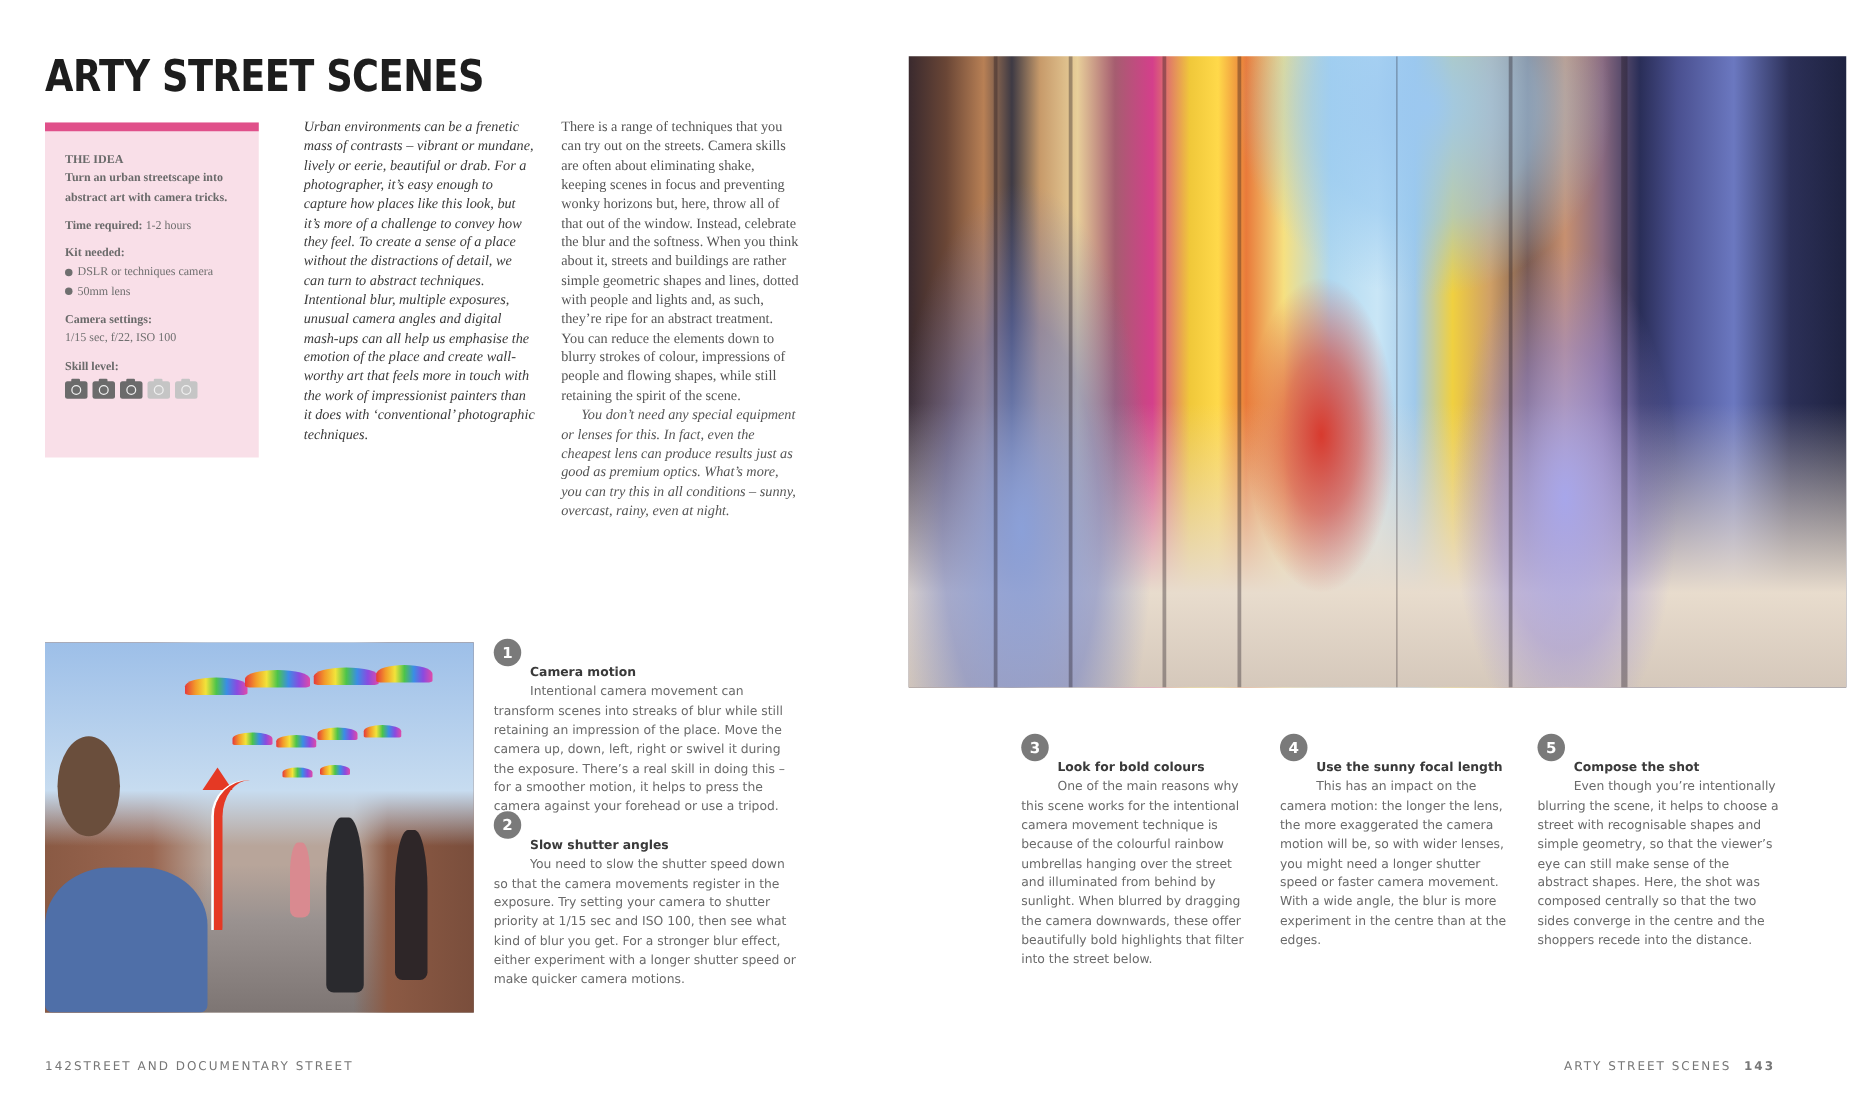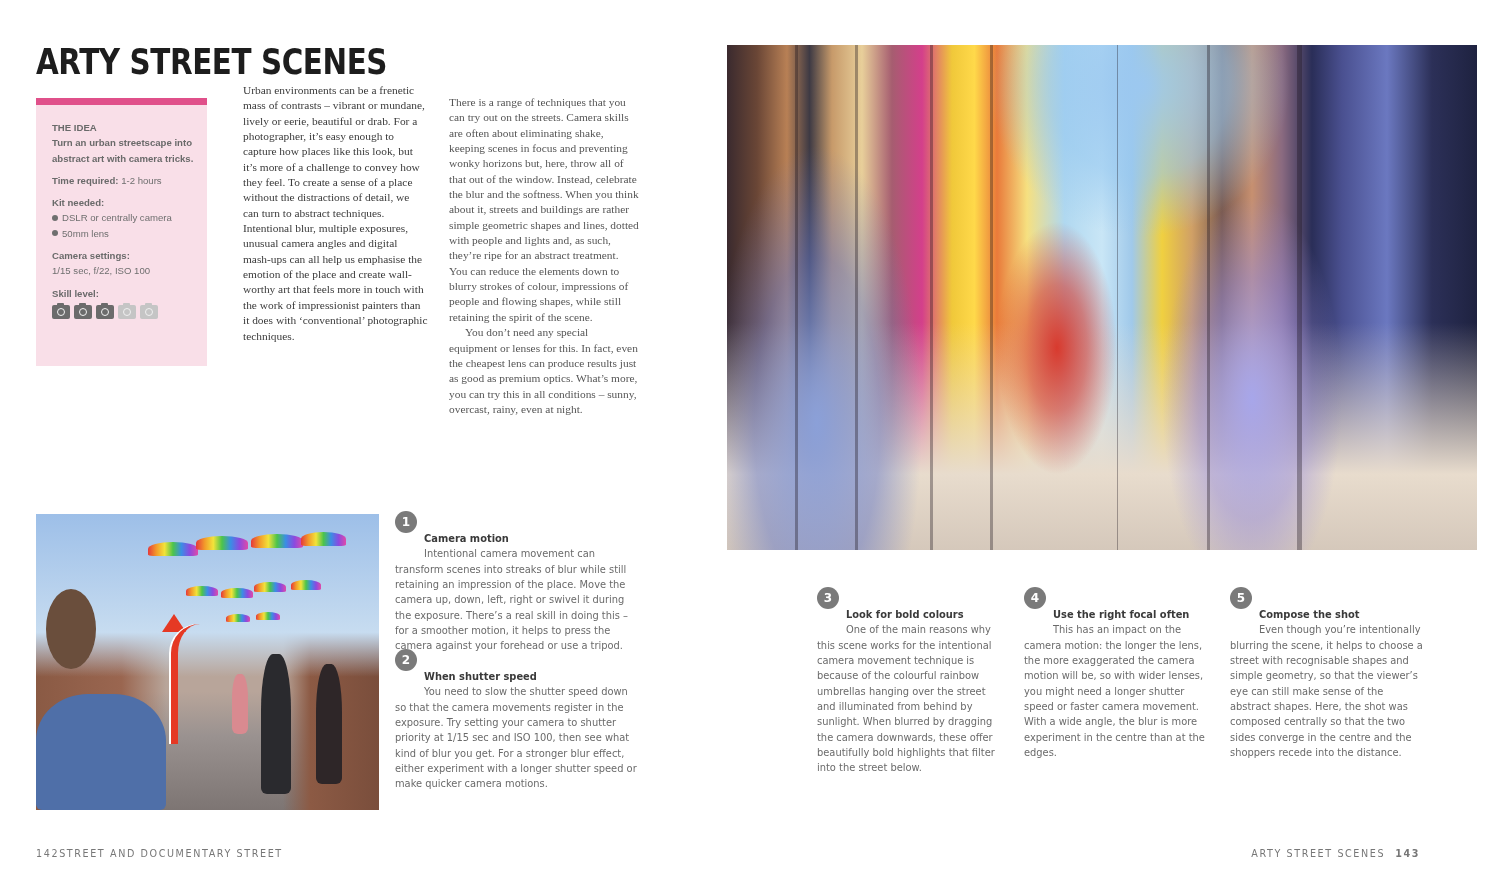--- a/index.html
+++ b/index.html
@@ -19,40 +19,40 @@
     line-height:44px;
   }
 
   
   .idea-box {
     left:36px; top:98px; width:171px; height:268px;
     background:#f9dfe8;
   }
   .idea-bar { position:absolute; left:0; top:0; width:171px; height:7px; background:#e0508a; }
   .idea-inner { position:absolute; left:16px; top:22px; right:8px;
-    font-family:Liberation Sans, sans-serif; font-size:9.6px; color:#6f6f6f; line-height:15.3px; }
+    font-family:Liberation Serif, serif; font-size:9.6px; color:#6f6f6f; line-height:15.3px; }
   .idea-inner .lbl { font-weight:bold; color:#6a6a6a; }
   .idea-inner .idea-text { font-weight:bold; color:#6a6a6a; }
   .idea-inner .blk { margin-bottom:7px; }
   .bullet-row { display:flex; align-items:center; gap:4px; }
   .bullet-dot { width:6px; height:6px; border-radius:50%; background:#6f6f6f; display:inline-block; }
   .skill-row { display:flex; gap:4px; margin-top:4px; }
   .cam-icon { width:18px; height:14px; border-radius:2px; position:relative; display:inline-block; }
   .cam-icon::before { content:""; position:absolute; left:5px; top:-2px; width:7px; height:3px; border-radius:1px 1px 0 0; background:inherit; }
   .cam-icon::after { content:""; position:absolute; left:5px; top:3px; width:6px; height:6px; border-radius:50%; border:1.5px solid #f0f0f0; }
   .cam-on { background:#6b6b6b; }
   .cam-off { background:#c5c5c5; }
 
   
   .serif-col {
     font-family:"Liberation Serif", serif; font-size:11.4px; line-height:15.35px; color:#3a3a3a;
   }
-  .col1 { left:243px; top:83px; width:185px; }
+  .col1 { left:243px; top:95px; width:185px;font-style:italic; }
   .col2 { left:449px; top:95px; width:190px; color:#555; }
-  .indent { text-indent:16px; }
+  .indent { text-indent:16px;font-style:italic; }
 
   
   .hero-photo {
     left:727px; top:45px; width:750px; height:505px; overflow:hidden;
     background:
       radial-gradient(ellipse 8% 25% at 44% 60%, #d83a2e 0%, rgba(216,58,46,0.6) 50%, transparent 100%),
       radial-gradient(ellipse 12% 40% at 70% 70%, #a7a6ea 0%, rgba(150,140,220,0.5) 60%, transparent 100%),
       radial-gradient(ellipse 14% 55% at 12% 75%, #8ba0d8 0%, rgba(100,120,200,0.5) 60%, transparent 100%),
       radial-gradient(ellipse 20% 30% at 55% 8%, #9cc8f0 0%, rgba(150,200,240,0.6) 60%, transparent 100%),
       linear-gradient(to bottom, transparent 55%, #e8dccd 85%, #d5c8bb 100%),
@@ -122,21 +122,21 @@
       <div class="idea-text">Turn an urban streetscape into abstract art with camera tricks.</div>
     </div>
     <div class="blk">
       <span class="lbl">Time required:</span>
       <span>1-2 hours</span>
     </div>
     <div class="blk">
       <div class="lbl">Kit needed:</div>
       <div class="bullet-row">
         <span class="bullet-dot"></span>
-        <span>DSLR or centrally camera</span>
+        <span>DSLR or techniques camera</span>
       </div>
       <div class="bullet-row">
         <span class="bullet-dot"></span>
         <span>50mm lens</span>
       </div>
     </div>
     <div class="blk">
       <div class="lbl">Camera settings:</div>
       <div>1/15 sec, f/22, ISO 100</div>
     </div>
@@ -189,31 +189,31 @@
   <div class="arrow"></div>
 </div>
 
 <div class="abs tip tip1">
   <span class="badge">1</span>
   <div class="tip-head">Camera motion</div>
   <div class="tip-body" style="text-indent:29px">Intentional camera movement can transform scenes into streaks of blur while still retaining an impression of the place. Move the camera up, down, left, right or swivel it during the exposure. There’s a real skill in doing this – for a smoother motion, it helps to press the camera against your forehead or use a tripod.</div>
 </div>
 <div class="abs tip tip2">
   <span class="badge">2</span>
-  <div class="tip-head">When shutter speed</div>
+  <div class="tip-head">Slow shutter angles</div>
   <div class="tip-body" style="text-indent:29px">You need to slow the shutter speed down so that the camera movements register in the exposure. Try setting your camera to shutter priority at 1/15 sec and ISO 100, then see what kind of blur you get. For a stronger blur effect, either experiment with a longer shutter speed or make quicker camera motions.</div>
 </div>
 <div class="abs tip tip3">
   <span class="badge">3</span>
   <div class="tip-head">Look for bold colours</div>
   <div class="tip-body" style="text-indent:29px">One of the main reasons why this scene works for the intentional camera movement technique is because of the colourful rainbow umbrellas hanging over the street and illuminated from behind by sunlight. When blurred by dragging the camera downwards, these offer beautifully bold highlights that filter into the street below.</div>
 </div>
 <div class="abs tip tip4">
   <span class="badge">4</span>
-  <div class="tip-head">Use the right focal often</div>
+  <div class="tip-head">Use the sunny focal length</div>
   <div class="tip-body" style="text-indent:29px">This has an impact on the camera motion: the longer the lens, the more exaggerated the camera motion will be, so with wider lenses, you might need a longer shutter speed or faster camera movement. With a wide angle, the blur is more experiment in the centre than at the edges.</div>
 </div>
 <div class="abs tip tip5">
   <span class="badge">5</span>
   <div class="tip-head">Compose the shot</div>
   <div class="tip-body" style="text-indent:29px">Even though you’re intentionally blurring the scene, it helps to choose a street with recognisable shapes and simple geometry, so that the viewer’s eye can still make sense of the abstract shapes. Here, the shot was composed centrally so that the two sides converge in the centre and the shoppers recede into the distance.</div>
 </div>
 
 <div class="abs footer footer-left">
   <span class="pg">142</span><span>STREET AND DOCUMENTARY STREET</span>

